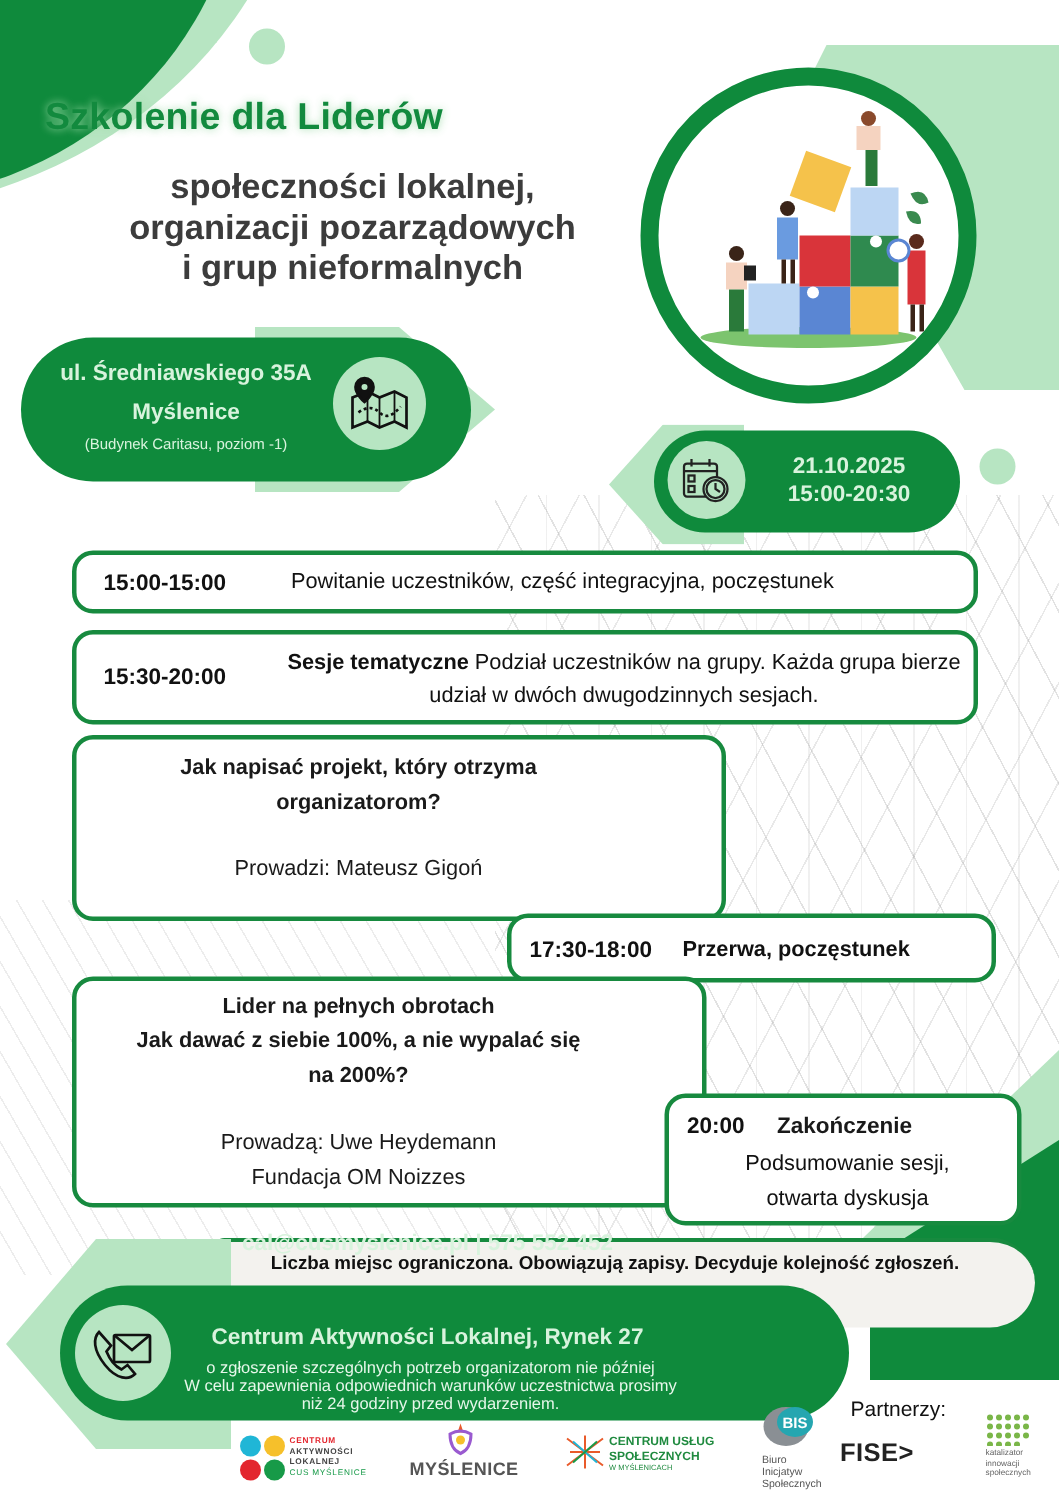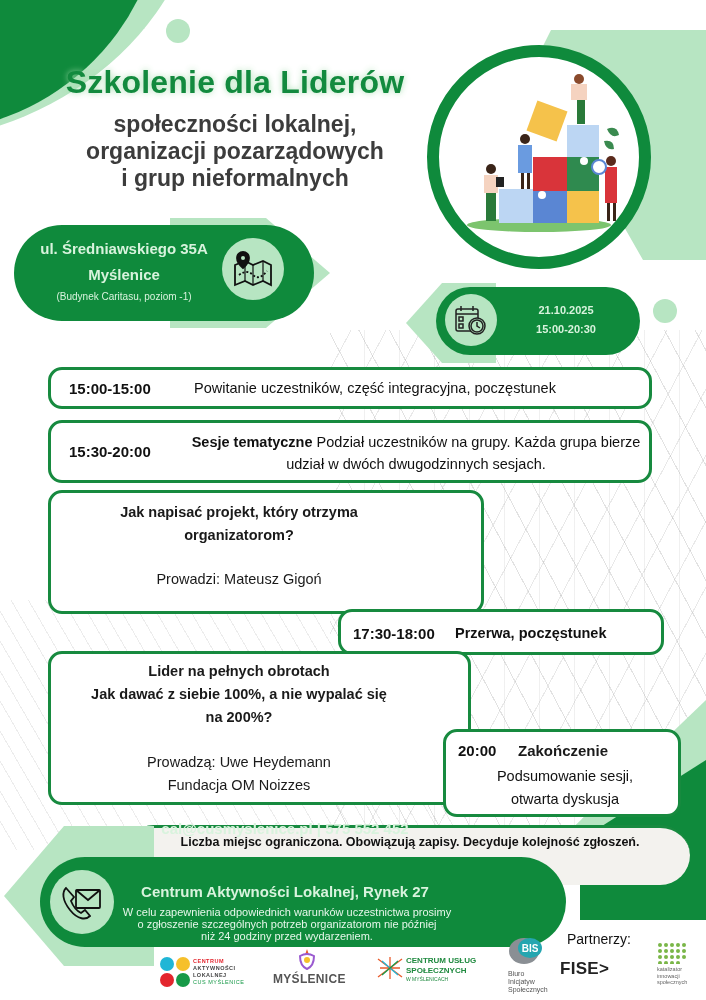--- a/index.html
+++ b/index.html
@@ -26,40 +26,40 @@
   .tl-light { position: absolute; left: -80px; top: -140px; width: 300px; height: 260px; border-bottom: 28px solid #b7e5c2; border-right: 28px solid #b7e5c2; border-radius: 0 0 100% 0; transform: rotate(-8deg); }
   .tl-dot { position: absolute; left: 166px; top: 19px; width: 24px; height: 24px; border-radius: 50%; background: #b7e5c2; }
 
   .tr-light { position: absolute; left: 505px; top: 30px; width: 230px; height: 230px; background: #b7e5c2; clip-path: polygon(20% 0, 100% 0, 100% 100%, 60% 100%, 40% 65%, 0 40%); }
   .r-dot { position: absolute; left: 653px; top: 299px; width: 24px; height: 24px; border-radius: 50%; background: #b7e5c2; }
 
   .br-light { position: absolute; left: 560px; top: 700px; width: 146px; height: 140px; background: #b7e5c2; clip-path: polygon(100% 0, 100% 100%, 0 100%); }
   .br-dark { position: absolute; left: 580px; top: 760px; width: 126px; height: 160px; background: #0f8a3c; clip-path: polygon(100% 0, 100% 100%, 0 100%, 0 50%); }
 
   
-  .title { position: absolute; left: 30px; top: 64px; width: 410px; text-align: center; color: #128a3e; font-weight: 700; font-size: 32px; letter-spacing: 0.2px; text-shadow: 0 0 6px rgba(160,220,170,0.9); }
+  .title { position: absolute; left: 30px; top: 64px; width: 410px; text-align: left; color: #128a3e; font-weight: 700; font-size: 25px; letter-spacing: 0.2px; text-shadow: 0 0 6px rgba(160,220,170,0.9); }
   .subtitle { position: absolute; left: 40px; top: 111px; width: 390px; text-align: center; color: #3c3c3c; font-weight: 700; font-size: 23px; line-height: 27px; }
 
   
   .illus-ring { position: absolute; left: 427px; top: 45px; width: 224px; height: 224px; border-radius: 50%; border: 12px solid #0f8a3c; background: #ffffff; overflow: hidden; }
   .illus-inner { position: absolute; left: 0; top: 0; width: 100%; height: 100%; }
 
   
   .loc-arrow { position: absolute; left: 170px; top: 218px; width: 160px; height: 110px; background: #b7e5c2; clip-path: polygon(0 0, 60% 0, 100% 50%, 60% 100%, 0 100%); }
   .loc-pill { position: absolute; left: 14px; top: 225px; width: 300px; height: 96px; border-radius: 48px; background: #0f8a3c; }
   .loc-street { position: absolute; left: 24px; top: 240px; width: 200px; text-align: center; color: #d8f3dd; font-weight: 700; font-size: 15px; }
   .loc-city { position: absolute; left: 24px; top: 266px; width: 200px; text-align: center; color: #d8f3dd; font-weight: 700; font-size: 15px; }
   .loc-note { position: absolute; left: 24px; top: 291px; width: 200px; text-align: center; color: #d8f3dd; font-size: 10px; }
   .loc-icon { position: absolute; left: 222px; top: 238px; width: 62px; height: 62px; border-radius: 50%; background: #b7e5c2; display: flex; align-items: center; justify-content: center; }
 
   
   .date-arrow { position: absolute; left: 406px; top: 283px; width: 90px; height: 80px; background: #b7e5c2; clip-path: polygon(40% 0, 100% 0, 100% 100%, 40% 100%, 0 50%); }
   .date-pill { position: absolute; left: 436px; top: 287px; width: 204px; height: 68px; border-radius: 34px; background: #0f8a3c; }
   .date-icon { position: absolute; left: 445px; top: 294px; width: 52px; height: 52px; border-radius: 50%; background: #b7e5c2; display: flex; align-items: center; justify-content: center; }
-  .date-text { position: absolute; left: 502px; top: 301px; width: 128px; text-align: center; color: #d8f3dd; font-weight: 700; font-size: 11px; line-height: 19px; }
+  .date-text { position: absolute; left: 502px; top: 301px; width: 128px; text-align: center; color: #d8f3dd; font-weight: 700; font-size: 15px; line-height: 19px; }
 
   
   .box { position: absolute; background: #ffffff; border: 3px solid #178a3f; border-radius: 14px; }
   .t-time { font-weight: 700; font-size: 15px; color: #111; }
   .t-desc { font-size: 14.5px; color: #111; }
   .b { font-weight: 700; }
 
   .row1 { left: 48px; top: 367px; width: 604px; height: 42px; }
   .row1 .t-time { position: absolute; left: 18px; top: 10px; }
   .row1 .t-desc { position: absolute; left: 143px; top: 10px; }
@@ -252,22 +252,22 @@
 <div class="contact-icon">
   <svg width="44" height="40" viewBox="0 0 44 40" fill="none" stroke="#111" stroke-width="1.8">
     <rect x="16" y="8" width="24" height="18" rx="1"></rect>
     <path d="M16 8 L28 18 L40 8"></path>
     <path d="M6 6 c-4 4 -4 12 4 22 c8 10 16 10 20 6 l-5 -6 l-4 3 c-4 -2 -8 -7 -10 -12 l3 -4 z"></path>
   </svg>
 </div>
 <div class="contact-line1">cal@cusmyslenice.pl  |  575 552 452</div>
 <div class="contact-line2">Centrum Aktywności Lokalnej, Rynek 27</div>
 <div class="contact-note">
+  <div>o zgłoszenie szczególnych potrzeb organizatorom nie później</div>
   <div>W celu zapewnienia odpowiednich warunków uczestnictwa prosimy</div>
-  <div>o zgłoszenie szczególnych potrzeb organizatorom nie później</div>
   <div>niż 24 godziny przed wydarzeniem.</div>
 </div>
 
 <div class="cal-dots">
   <span style="left:0;top:0;background:#20b6d6"></span>
   <span style="left:16px;top:0;background:#f6c02b"></span>
   <span style="left:0;top:16px;background:#e3262e"></span>
   <span style="left:16px;top:16px;background:#179a48"></span>
 </div>
 <div class="cal-text">

